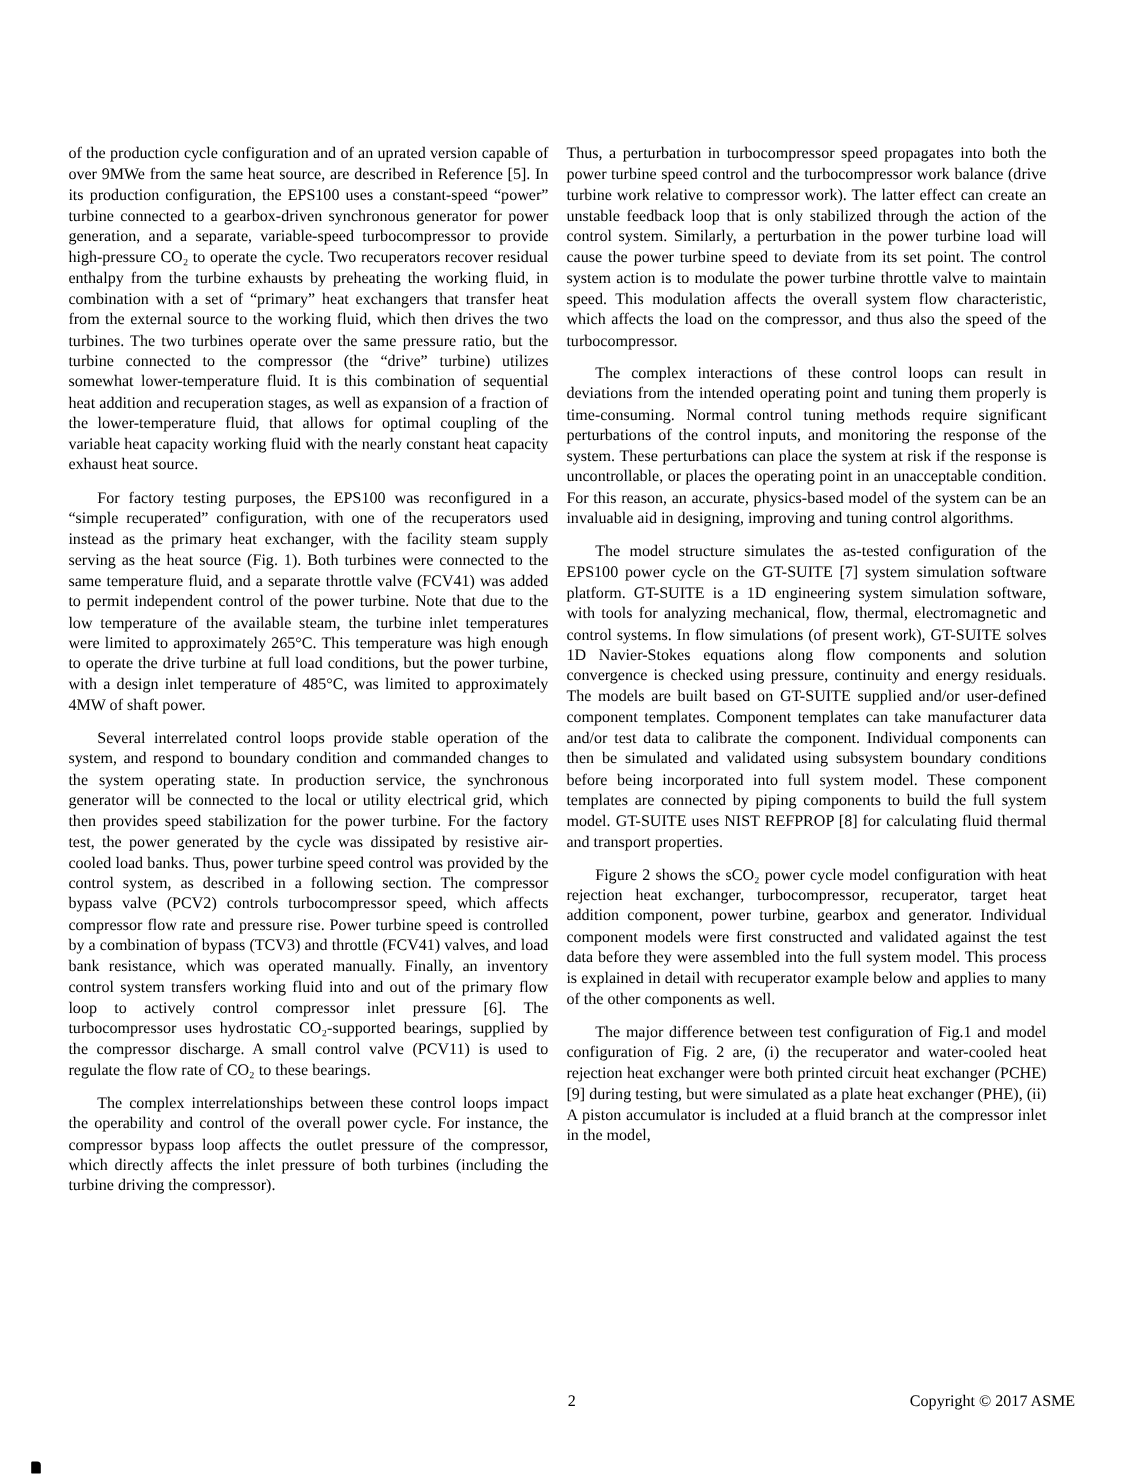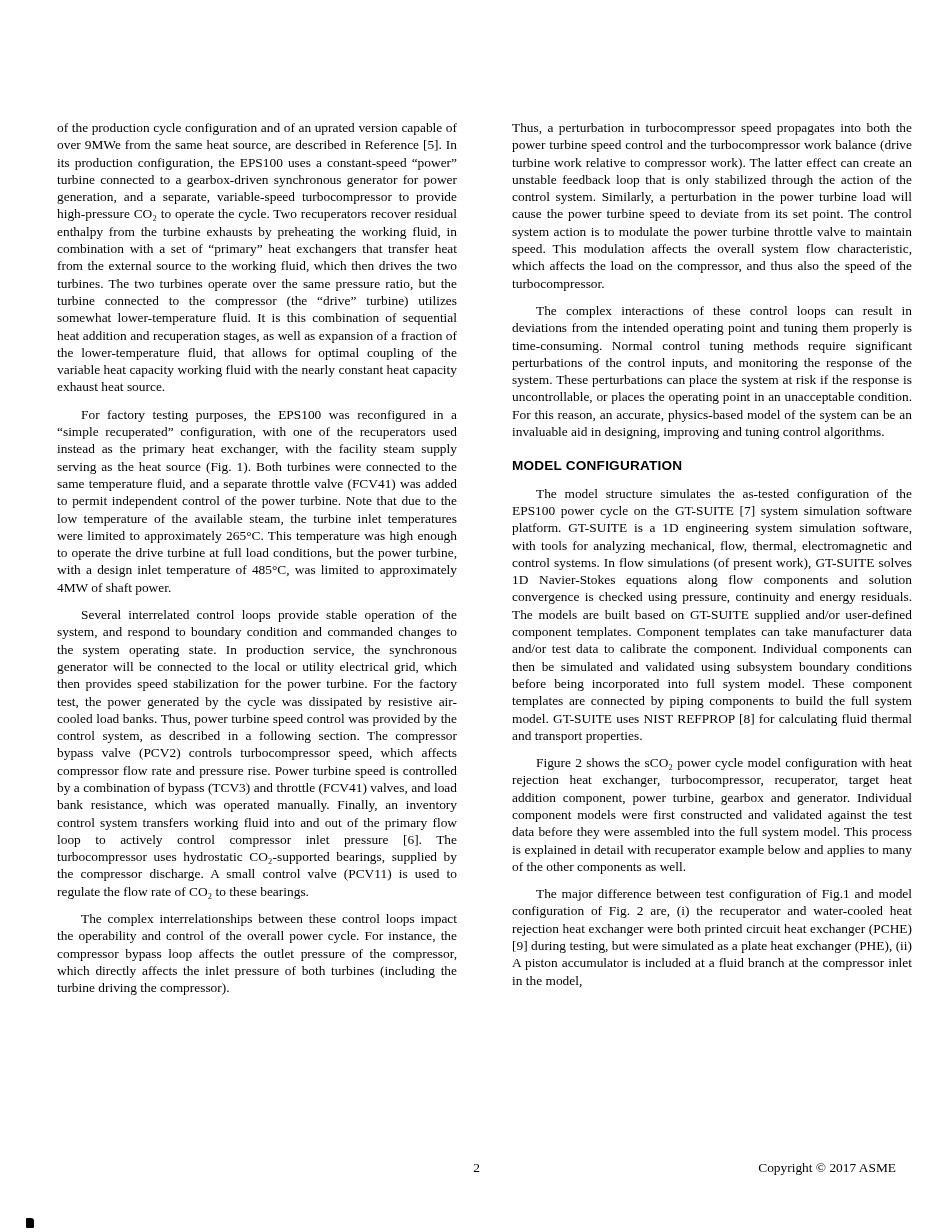--- a/index.html
+++ b/index.html
@@ -23,21 +23,21 @@
     position: absolute;
     top: 107px;
     width: 400px;
     font-size: 13.4px;
     line-height: 17.3px;
     text-align: justify;
     hyphens: auto;
     -webkit-hyphens: auto;
   }
   .col-left { left: 57px; }
-  .col-right { left: 512px; }
+  .col-right { left: 472px; }
   p.para {
     margin: 10px 0 0 0;
   }
   .col > :first-child { margin-top: 12px; }
   p.indent { text-indent: 24px; }
   p.noindent { text-indent: 0; }
   h2.section-heading {
     font-family: "Liberation Sans", sans-serif;
     font-size: 13.6px;
     font-weight: bold;
@@ -84,21 +84,20 @@
   <div class="col col-left">
     <p class="para noindent">of the production cycle configuration and of an uprated version capable of over 9MWe from the same heat source, are described in Reference [5]. In its production configuration, the EPS100 uses a constant-speed “power” turbine connected to a gearbox-driven synchronous generator for power generation, and a separate, variable-speed turbocompressor to provide high-pressure CO₂ to operate the cycle. Two recuperators recover residual enthalpy from the turbine exhausts by preheating the working fluid, in combination with a set of “primary” heat exchangers that transfer heat from the external source to the working fluid, which then drives the two turbines. The two turbines operate over the same pressure ratio, but the turbine connected to the compressor (the “drive” turbine) utilizes somewhat lower-temperature fluid. It is this combination of sequential heat addition and recuperation stages, as well as expansion of a fraction of the lower-temperature fluid, that allows for optimal coupling of the variable heat capacity working fluid with the nearly constant heat capacity exhaust heat source.</p>
     <p class="para indent">For factory testing purposes, the EPS100 was reconfigured in a “simple recuperated” configuration, with one of the recuperators used instead as the primary heat exchanger, with the facility steam supply serving as the heat source (Fig. 1). Both turbines were connected to the same temperature fluid, and a separate throttle valve (FCV41) was added to permit independent control of the power turbine. Note that due to the low temperature of the available steam, the turbine inlet temperatures were limited to approximately 265°C. This temperature was high enough to operate the drive turbine at full load conditions, but the power turbine, with a design inlet temperature of 485°C, was limited to approximately 4MW of shaft power.</p>
     <p class="para indent">Several interrelated control loops provide stable operation of the system, and respond to boundary condition and commanded changes to the system operating state. In production service, the synchronous generator will be connected to the local or utility electrical grid, which then provides speed stabilization for the power turbine. For the factory test, the power generated by the cycle was dissipated by resistive air-cooled load banks. Thus, power turbine speed control was provided by the control system, as described in a following section. The compressor bypass valve (PCV2) controls turbocompressor speed, which affects compressor flow rate and pressure rise. Power turbine speed is controlled by a combination of bypass (TCV3) and throttle (FCV41) valves, and load bank resistance, which was operated manually. Finally, an inventory control system transfers working fluid into and out of the primary flow loop to actively control compressor inlet pressure [6]. The turbocompressor uses hydrostatic CO₂-supported bearings, supplied by the compressor discharge. A small control valve (PCV11) is used to regulate the flow rate of CO₂ to these bearings.</p>
     <p class="para indent">The complex interrelationships between these control loops impact the operability and control of the overall power cycle. For instance, the compressor bypass loop affects the outlet pressure of the compressor, which directly affects the inlet pressure of both turbines (including the turbine driving the compressor).</p>
   </div>
 
   <div class="col col-right">
     <p class="para noindent">Thus, a perturbation in turbocompressor speed propagates into both the power turbine speed control and the turbocompressor work balance (drive turbine work relative to compressor work). The latter effect can create an unstable feedback loop that is only stabilized through the action of the control system. Similarly, a perturbation in the power turbine load will cause the power turbine speed to deviate from its set point. The control system action is to modulate the power turbine throttle valve to maintain speed. This modulation affects the overall system flow characteristic, which affects the load on the compressor, and thus also the speed of the turbocompressor.</p>
     <p class="para indent">The complex interactions of these control loops can result in deviations from the intended operating point and tuning them properly is time-consuming. Normal control tuning methods require significant perturbations of the control inputs, and monitoring the response of the system. These perturbations can place the system at risk if the response is uncontrollable, or places the operating point in an unacceptable condition. For this reason, an accurate, physics-based model of the system can be an invaluable aid in designing, improving and tuning control algorithms.</p>
-    <h2 class="section-heading">MODEL CONFIGURATION</h2>
     <p class="para indent">The model structure simulates the as-tested configuration of the EPS100 power cycle on the GT-SUITE [7] system simulation software platform. GT-SUITE is a 1D engineering system simulation software, with tools for analyzing mechanical, flow, thermal, electromagnetic and control systems. In flow simulations (of present work), GT-SUITE solves 1D Navier-Stokes equations along flow components and solution convergence is checked using pressure, continuity and energy residuals. The models are built based on GT-SUITE supplied and/or user-defined component templates. Component templates can take manufacturer data and/or test data to calibrate the component. Individual components can then be simulated and validated using subsystem boundary conditions before being incorporated into full system model. These component templates are connected by piping components to build the full system model. GT-SUITE uses NIST REFPROP [8] for calculating fluid thermal and transport properties.</p>
     <p class="para indent">Figure 2 shows the sCO₂ power cycle model configuration with heat rejection heat exchanger, turbocompressor, recuperator, target heat addition component, power turbine, gearbox and generator. Individual component models were first constructed and validated against the test data before they were assembled into the full system model. This process is explained in detail with recuperator example below and applies to many of the other components as well.</p>
     <p class="para indent">The major difference between test configuration of Fig.1 and model configuration of Fig. 2 are, (i) the recuperator and water-cooled heat rejection heat exchanger were both printed circuit heat exchanger (PCHE) [9] during testing, but were simulated as a plate heat exchanger (PHE), (ii) A piston accumulator is included at a fluid branch at the compressor inlet in the model,</p>
   </div>
 
   <div class="footer">
     <span class="page-number">2</span>
     <span class="copyright">Copyright © 2017 ASME</span>
   </div>
 

